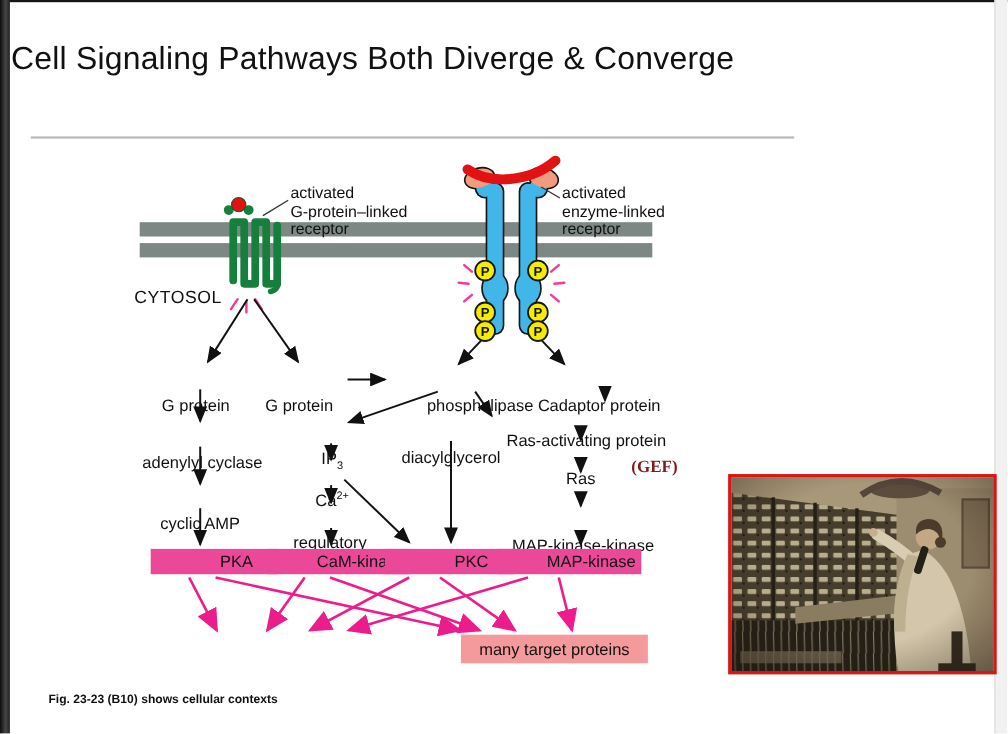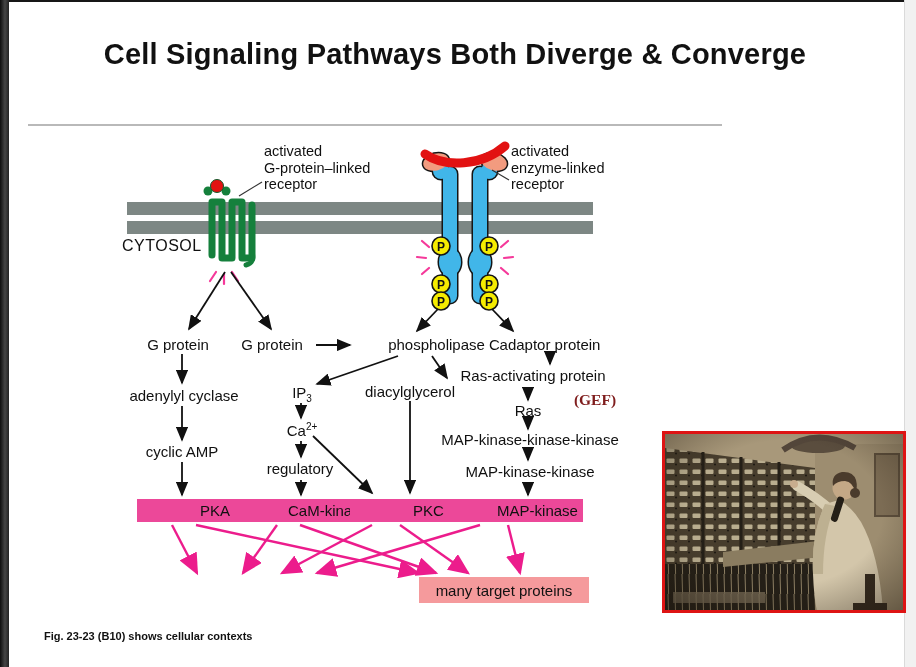--- a/index.html
+++ b/index.html
@@ -5,25 +5,25 @@
   html,body{margin:0;padding:0;background:#ffffff;}
   .page{
     position:relative;width:916px;height:667px;overflow:hidden;background:#fff;
     font-family:"Liberation Sans", sans-serif;color:#111;
   }
   .edge-top{position:absolute;left:0;top:0;width:916px;height:2px;background:#161616;}
   .edge-left{position:absolute;left:0;top:0;width:9px;height:667px;
     background:linear-gradient(90deg,#0d0d0d 0%,#454545 55%,#232323 100%);}
   .edge-right{position:absolute;left:904px;top:0;width:12px;height:667px;
     background:#f1f1f1;border-left:1px solid #dadada;box-sizing:border-box;}
-  .title{position:absolute;left:10px;top:38px;width:890px;text-align:center;
-    font-size:29px;font-weight:700;letter-spacing:0.2px;}
+  .title{position:absolute;left:10px;top:38px;width:890px;text-align:left;
+    font-size:29px;font-weight:400;letter-spacing:0.2px;}
   .divider{position:absolute;left:28px;top:124px;width:694px;height:2px;background:#b9b9b9;}
   .svg-layer{position:absolute;left:0;top:0;width:916px;height:667px;pointer-events:none;}
-  .lbl{position:absolute;font-size:15px;line-height:1.15;white-space:nowrap;color:#101010;}
+  .lbl{position:absolute;font-size:15px;line-height:1.15;white-space:nowrap;color:#101010;margin-top:25px;}
   .center{transform:translateX(-50%);text-align:center;}
   .multiline{white-space:pre-line;font-size:14.5px;}
   .cytosol{font-size:16px;letter-spacing:0.5px;}
   .gef{font-family:"Liberation Serif", serif;font-weight:700;font-size:15.5px;color:#7f1d1d;}
   .kbox{position:absolute;height:23px;display:flex;align-items:center;justify-content:center;
     background:#ec4899;font-size:15px;padding-left:40px;}
   .tbox{position:absolute;height:26px;display:flex;align-items:center;justify-content:center;
     background:#f59a9c;font-size:15px;}
   .caption{position:absolute;left:44px;top:630px;font-size:11px;font-weight:700;}
   .photo{position:absolute;left:662px;top:431px;width:244px;height:182px;
@@ -167,21 +167,20 @@
   <div class="lbl center" style="left:272px;top:336px;">G protein</div>
   <div class="lbl center" style="left:444px;top:336px;">phospholipase C</div>
   <div class="lbl center" style="left:550px;top:336px;">adaptor protein</div>
   <div class="lbl center" style="left:184px;top:387px;">adenylyl cyclase</div>
   <div class="lbl center" style="left:302px;top:384px;"><span>IP</span><sub>3</sub></div>
   <div class="lbl center" style="left:410px;top:383px;">diacylglycerol</div>
   <div class="lbl center" style="left:533px;top:367px;">Ras-activating protein</div>
   <div class="lbl center gef" style="left:595px;top:391px;">(GEF)</div>
   <div class="lbl center" style="left:528px;top:402px;">Ras</div>
   <div class="lbl center" style="left:302px;top:421px;"><span>Ca</span><sup>2+</sup></div>
-  <div class="lbl center" style="left:530px;top:431px;">MAP-kinase-kinase-kinase</div>
   <div class="lbl center" style="left:300px;top:460px;">regulatory</div>
   <div class="lbl center" style="left:530px;top:463px;">MAP-kinase-kinase</div>
   <div class="lbl center" style="left:182px;top:443px;">cyclic AMP</div>
 
   <div class="kbox" style="left:137px;top:499px;width:76px;">PKA</div>
   <div class="kbox" style="left:243px;top:499px;width:90px;">CaM-kinase</div>
   <div class="kbox" style="left:350px;top:499px;width:77px;">PKC</div>
   <div class="kbox" style="left:452px;top:499px;width:91px;">MAP-kinase</div>
 
   <div class="tbox" style="left:375px;top:577px;width:170px;margin-left:44px;">many target proteins</div>

